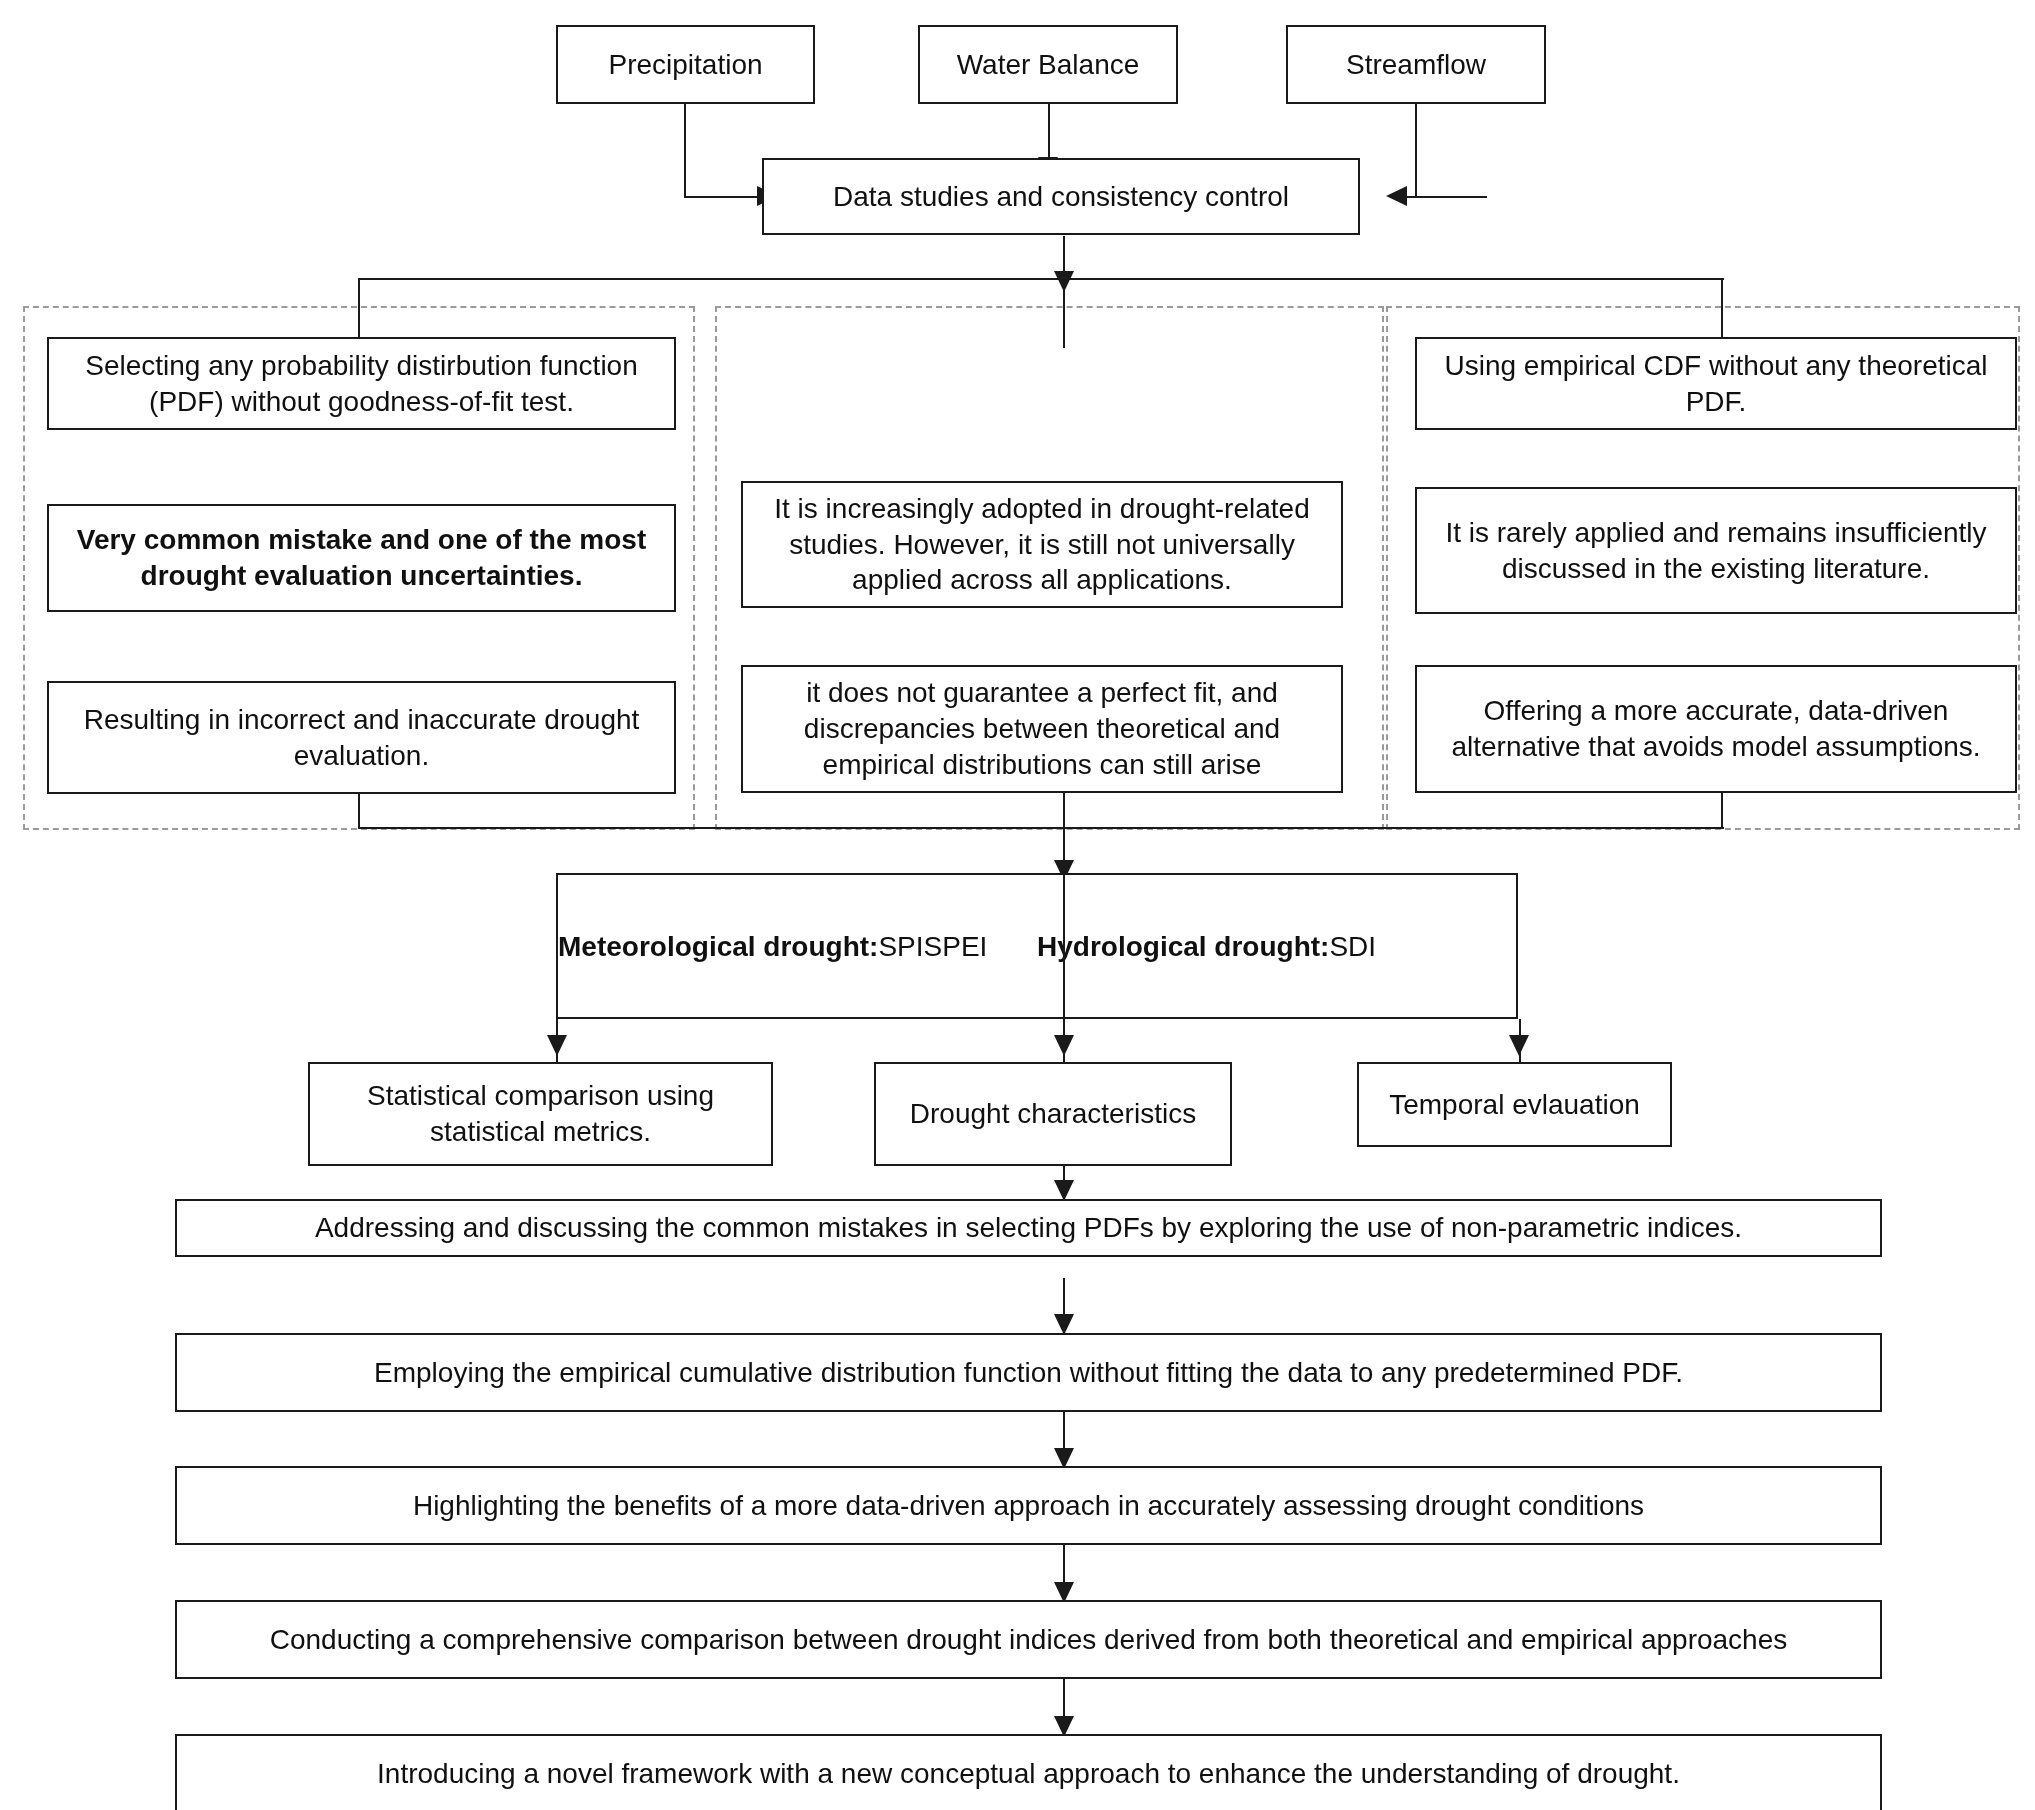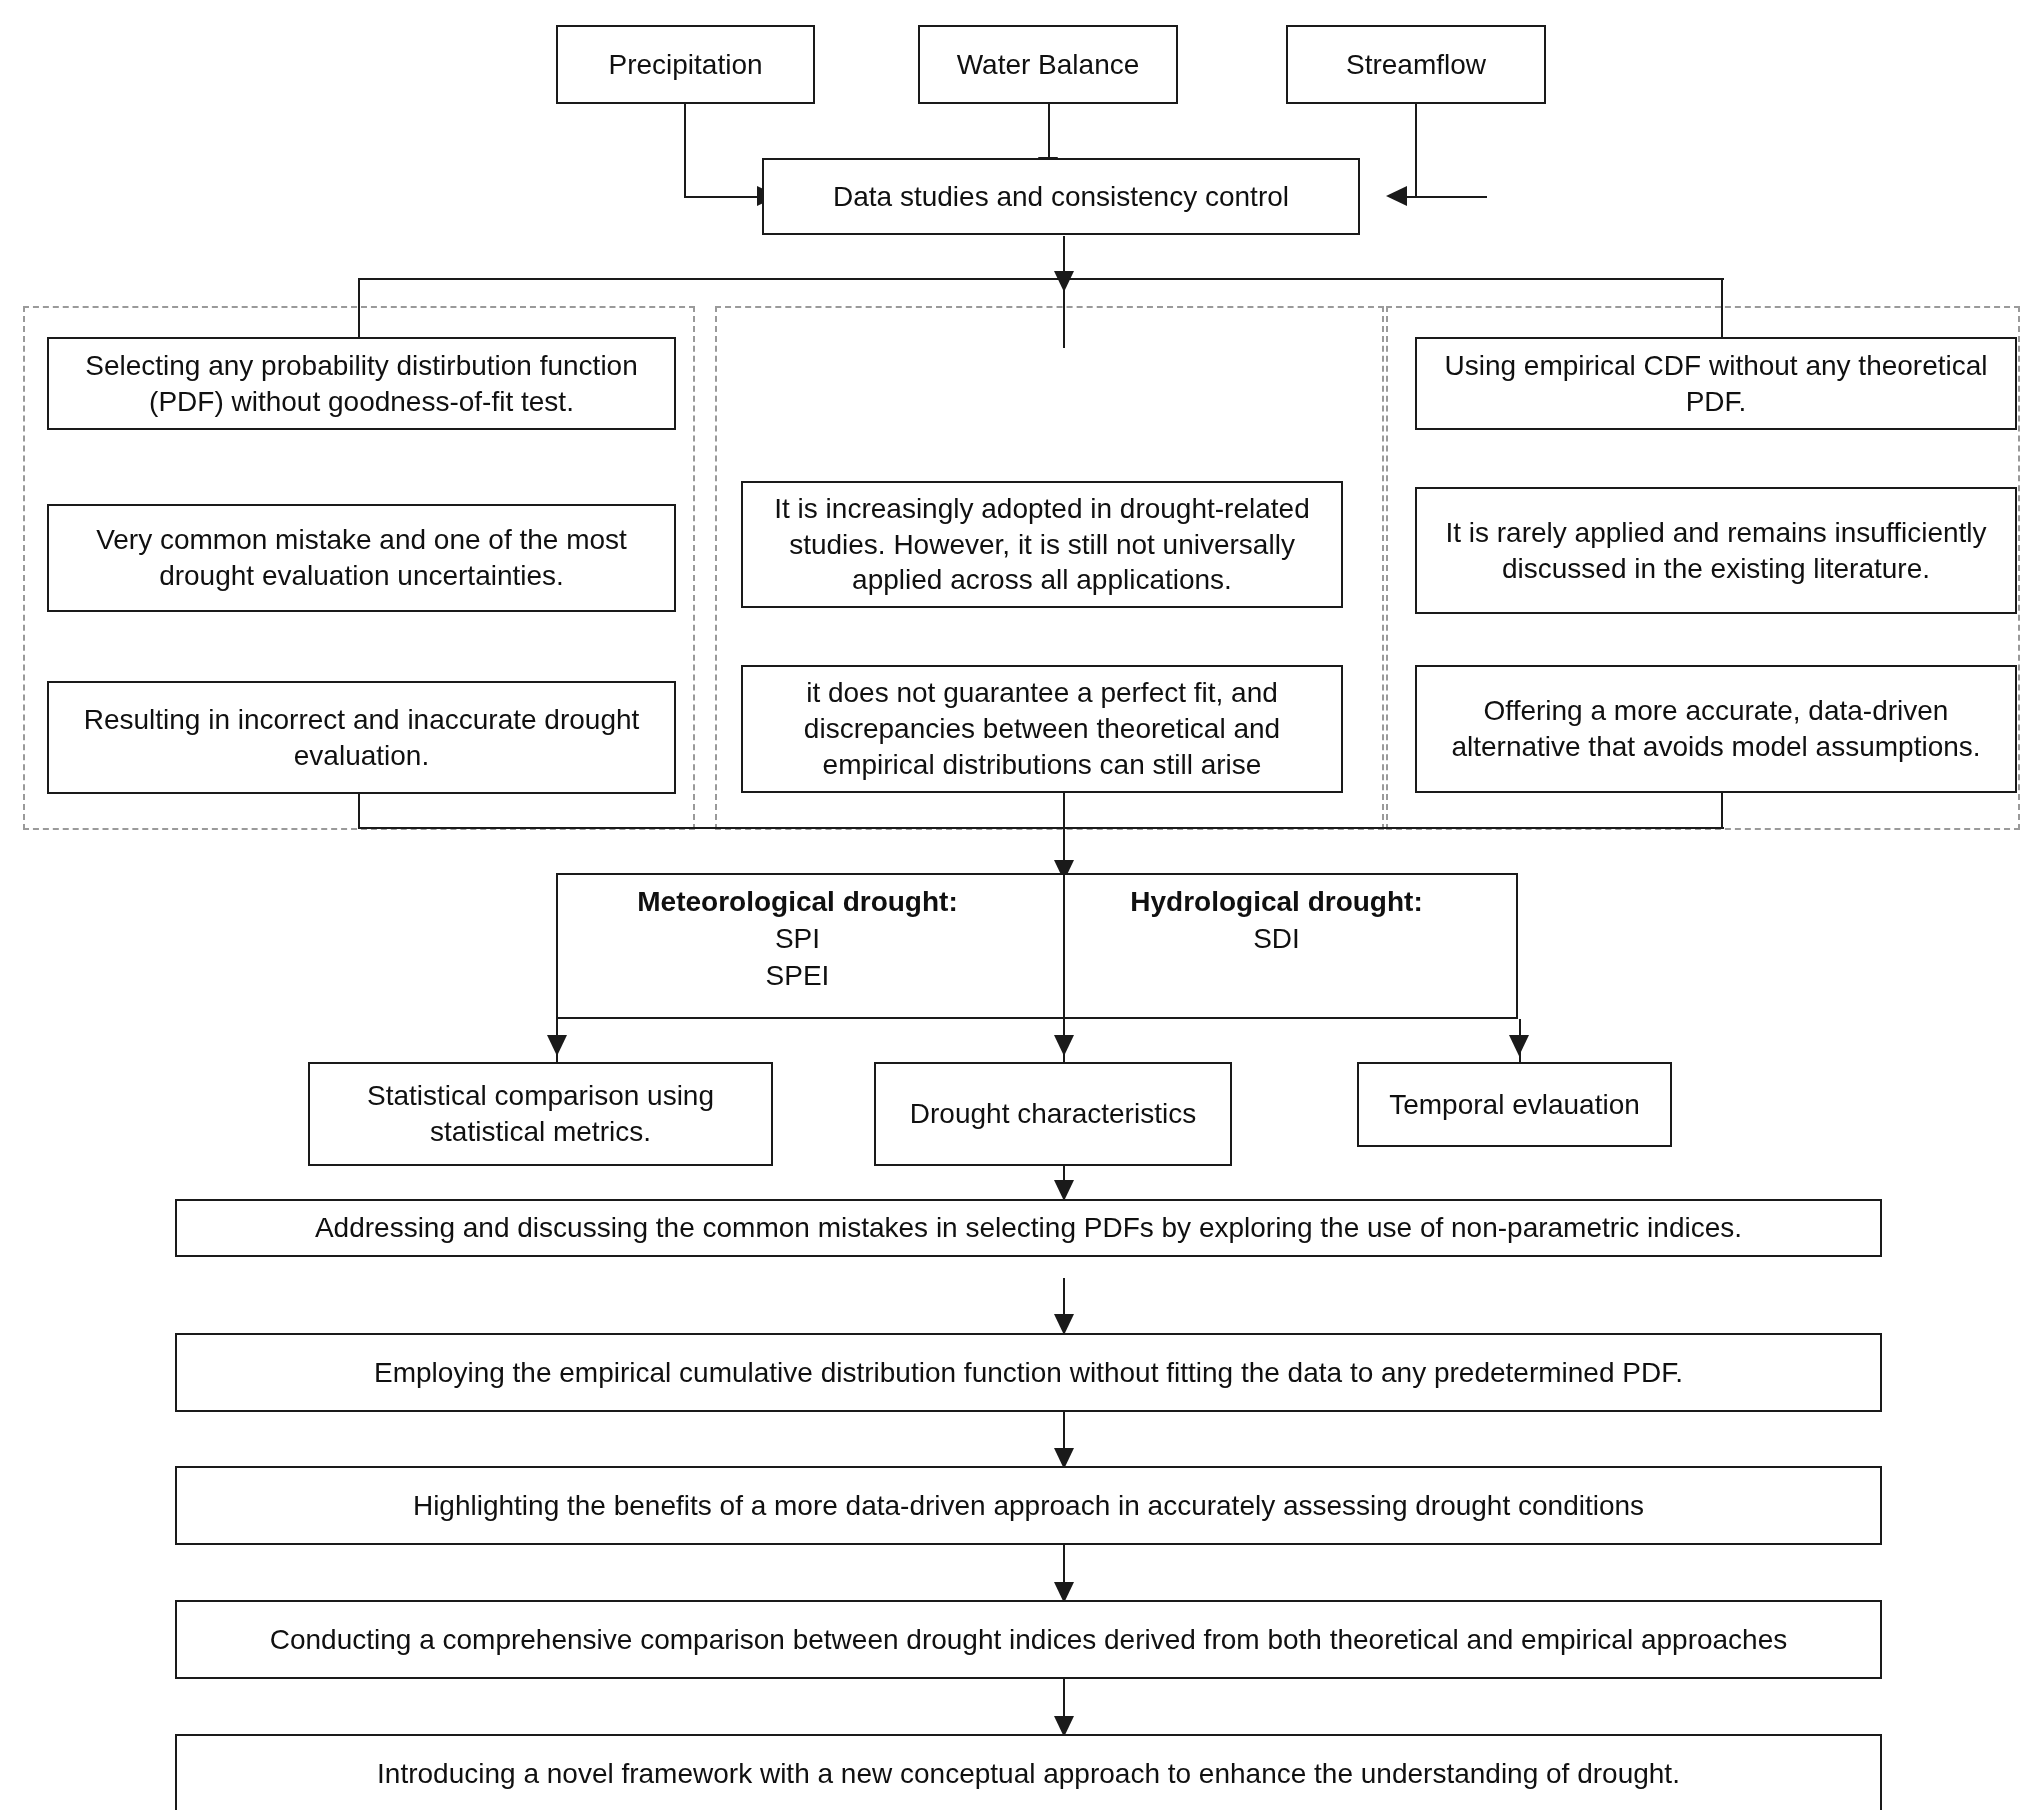--- a/index.html
+++ b/index.html
@@ -82,24 +82,24 @@
   .splitbox {
     position: absolute;
     border: 2.1px solid #1a1a1a;
     background: #ffffff;
     display: flex;
     z-index: 5;
   }
   .splitbox .half {
     flex: 1 1 50%;
     display: flex;
-    flex-direction: column;
+    flex-direction: row;
     align-items: center;
     justify-content: flex-start;
-    padding-top: 9px;
+    padding-top: 2px;
     text-align: center;
     font-size: 28px;
     line-height: 1.32;
     color: #101010;
   }
   .splitbox .half .head { font-weight: bold; }
   .splitbox .half .sub  { font-weight: normal; }
 </style>
 </head>
 <body>
@@ -142,21 +142,21 @@
   <div class="vline" style="left:1063px; top:278px; height:70px;"></div>
   <div class="vline" style="left:1721px; top:278px; height:70px;"></div>
 
   <div class="dashgroup" style="left:22.5px; top:306px; width:672px; height:524px;"></div>
   <div class="dashgroup" style="left:715px; top:306px; width:669px; height:524px;"></div>
   <div class="dashgroup" style="left:1386px; top:306px; width:634px; height:524px;"></div>
 
   <div class="box" style="left:47px; top:337px; width:629px; height:93px;">
     <span class="txt">Selecting any probability distirbution function (PDF) without goodness-of-fit test.</span>
   </div>
-  <div class="box" style="left:47px; top:504px; width:629px; height:108px;">
+  <div class="box" style="left:47px; top:504px; width:629px; height:108px;font-weight:bold;">
     <span class="txt">Very common mistake and one of the most drought evaluation uncertainties.</span>
   </div>
   <div class="box" style="left:47px; top:681px; width:629px; height:113px;">
     <span class="txt">Resulting in incorrect and inaccurate drought evaluation.</span>
   </div>
 
   <div class="box" style="left:741px; top:481px; width:602px; height:127px;">
     <span class="txt">It is increasingly adopted in drought-related studies. However, it is still not universally applied across all applications.</span>
   </div>
   <div class="box" style="left:741px; top:665px; width:602px; height:128px;">

